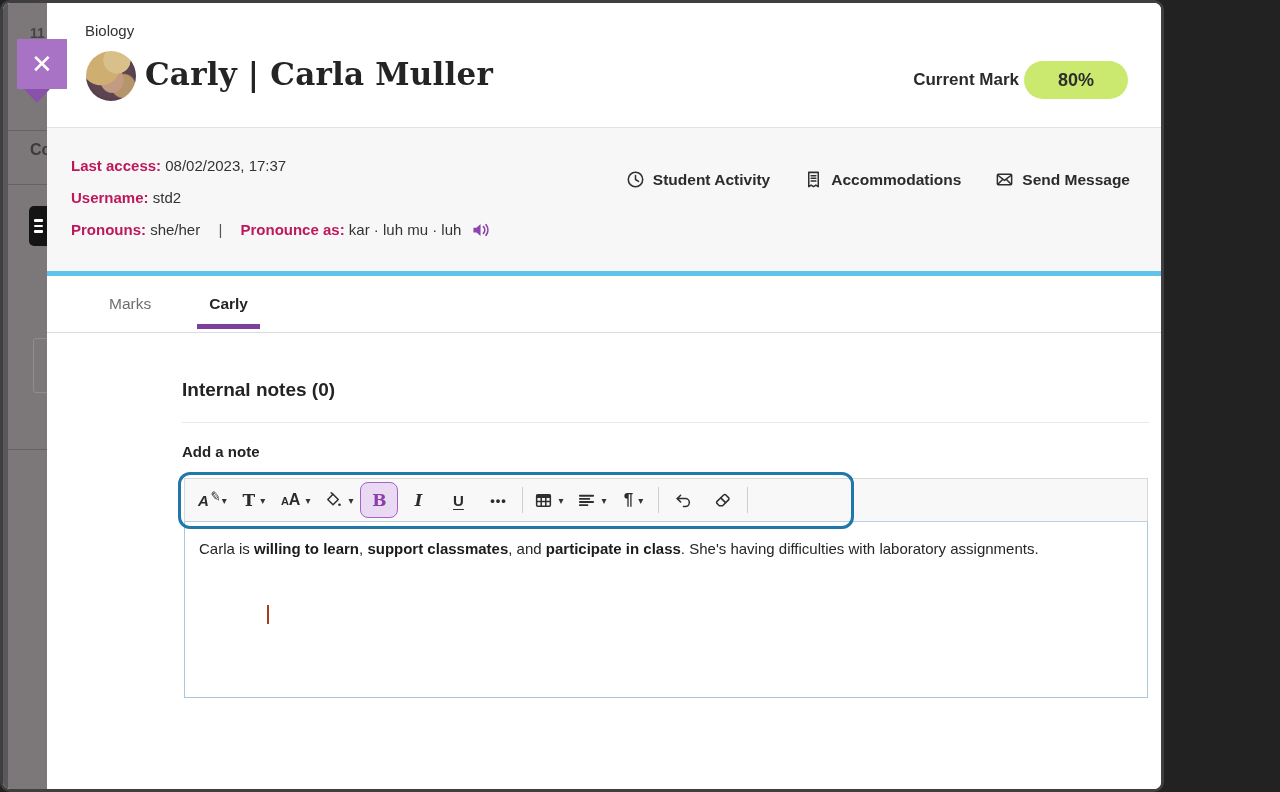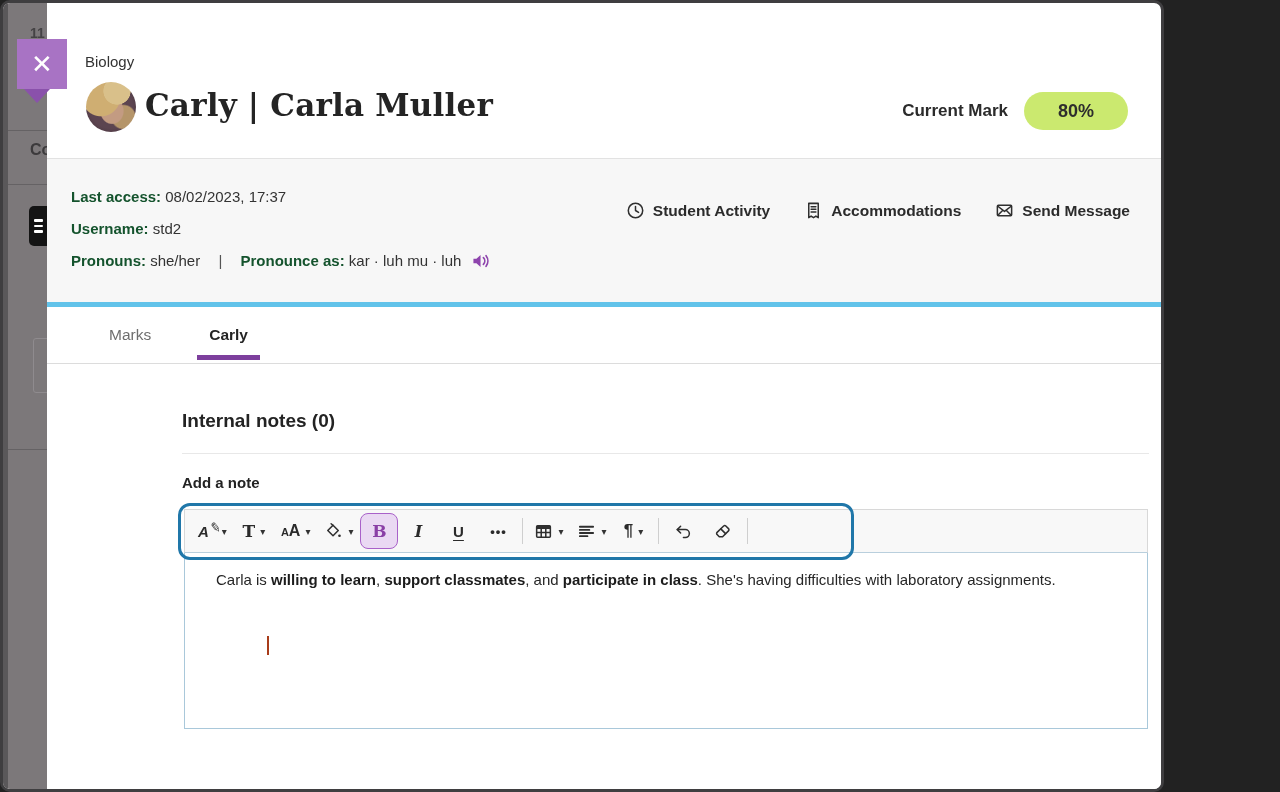--- a/index.html
+++ b/index.html
@@ -24,43 +24,43 @@
   .scrim-box{position:absolute;left:25px;top:335px;width:30px;height:55px;border:1.5px solid #8f8b8e;border-radius:3px}
 
   
   .close-tag{position:absolute;left:14px;top:36px;z-index:30;cursor:pointer}
   .close-sq{width:50px;height:50px;background:var(--close-purple);display:flex;align-items:center;justify-content:center;
             color:#fff;font-size:26px;font-weight:400;line-height:1}
   .close-tail{width:0;height:0;border-left:13px solid transparent;border-right:13px solid transparent;
               border-top:14px solid var(--close-tail);margin-left:7px}
 
   
-  .panel{position:absolute;left:44px;top:0;right:0;bottom:0;background:#fff;z-index:2;margin-top:31px;}
+  .panel{position:absolute;left:44px;top:0;right:0;bottom:0;background:#fff;z-index:2;}
 
   
   .hdr{position:relative;height:124px;background:#fff;}
   .hdr-course{position:absolute;left:38px;top:19px;font-size:15px;color:#333}
   .avatar{position:absolute;left:39px;top:48px;width:50px;height:50px;border-radius:50%;overflow:hidden;
           background:
             radial-gradient(circle at 62% 18%, #d9c08a 0 26%, transparent 27%),
             radial-gradient(circle at 30% 30%, #cfae72 0 38%, transparent 40%),
             radial-gradient(ellipse at 52% 58%, #c39b82 0 30%, transparent 33%),
             radial-gradient(circle at 75% 70%, #b5956a 0 22%, transparent 25%),
             radial-gradient(circle at 50% 50%, #5c4450 0 60%, #413038 100%);}
   .hdr-title{position:absolute;left:98px;top:53px;font-family:"DejaVu Serif","Liberation Serif",serif;
              font-size:31px;font-weight:600;color:#242424;letter-spacing:.2px}
-  .mark-wrap{position:absolute;right:33px;top:58px;display:flex;align-items:center;gap:16px}
+  .mark-wrap{position:absolute;right:33px;top:58px;display:flex;align-items:center;gap:5px}
   .mark-label{font-size:17px;font-weight:700;color:#2b2b2b}
   .mark-pill{min-width:104px;height:38px;border-radius:19px;background:var(--mark-green);
              display:flex;align-items:center;justify-content:center;font-size:18px;font-weight:700;color:#2d2d2d}
 
   
   .info{position:relative;height:144px;background:#f7f7f7;border-top:1px solid #e2e2e2;}
   .info-rows{position:absolute;left:24px;top:22px;font-size:15px;color:#333;line-height:32px}
-  .lbl{font-weight:700;color:#14532d}
+  .lbl{font-weight:700;color:#be185d}
   .sep{margin:0 14px;color:#555}
   .speaker{display:inline-block;vertical-align:-3px;margin-left:6px}
   .info-actions{position:absolute;right:31px;top:42px;display:flex;gap:34px}
   .action{display:flex;align-items:center;gap:8px;font-size:15.5px;font-weight:700;color:#2b2b2b;cursor:pointer}
   .ico{display:inline-flex;width:19px;height:19px}
 
   
   .cyan-bar{height:5px;background:var(--cyan)}
 
   
@@ -94,21 +94,21 @@
   .g-more{font-size:13px;letter-spacing:1px;font-weight:700}
   .g-para{font-size:17px;font-weight:600}
   .tb-btn.active-bold{background:#ead9f3;border:1.5px solid #a961c9;border-radius:8px;min-width:38px;height:36px}
 
   
   .ring{position:absolute;border:3px solid var(--annotation-blue);pointer-events:none;z-index:20}
   .ring-toolbar{left:131px;top:139px;width:676px;height:57px;border-radius:12px}
 
   
   .editor{position:absolute;left:137px;top:189px;width:964px;height:176px;background:#fff;
-          border:1px solid #a9c8da;border-top:none;padding:13px 31px;font-size:15px;line-height:27.5px;color:#262626}
+          border:1px solid #a9c8da;border-top:none;padding:13px 14px;font-size:15px;line-height:27.5px;color:#262626}
   .editor p{max-width:905px}
   .seg-b{font-weight:700;color:#1c1c1c}
   .seg-r{color:var(--important-red)}
   .text-cursor{position:absolute;left:82px;top:83px;width:1.5px;height:19px;background:#a83c1a}
 
   svg.icon{stroke:#2f2f2f;fill:none;stroke-width:1.6;stroke-linecap:round;stroke-linejoin:round;width:100%;height:100%}
 </style>
 </head>
 <body>
 

